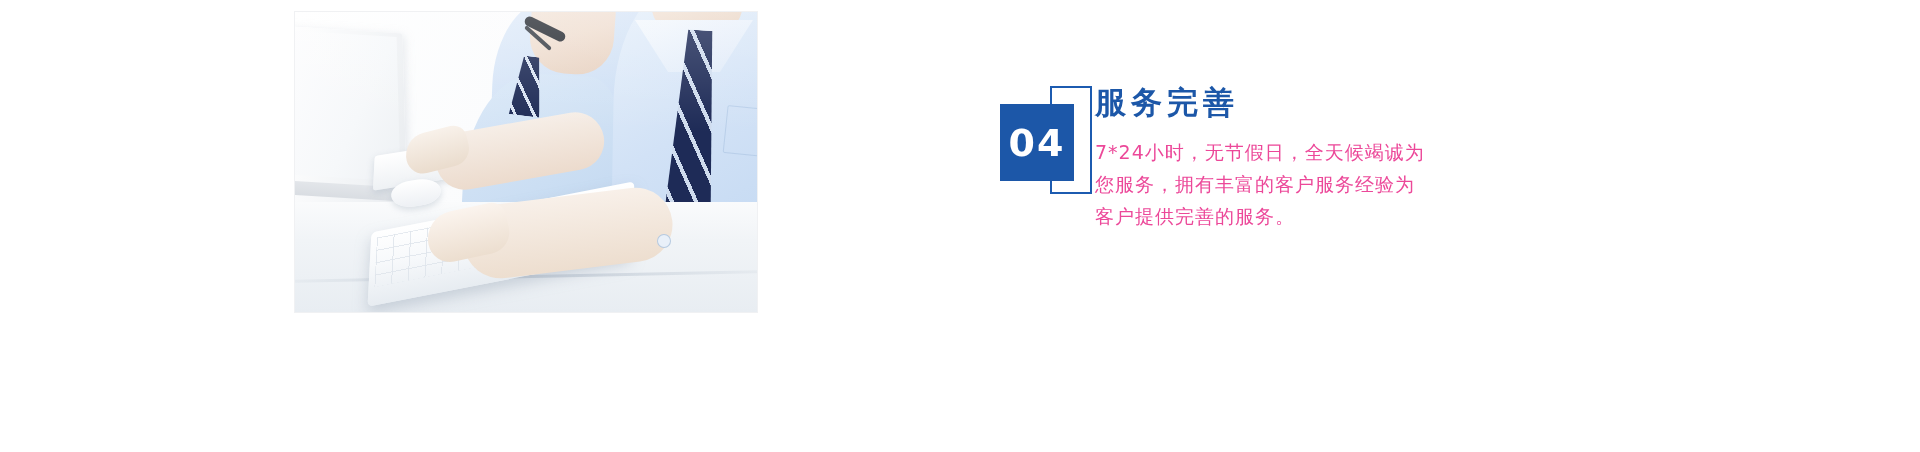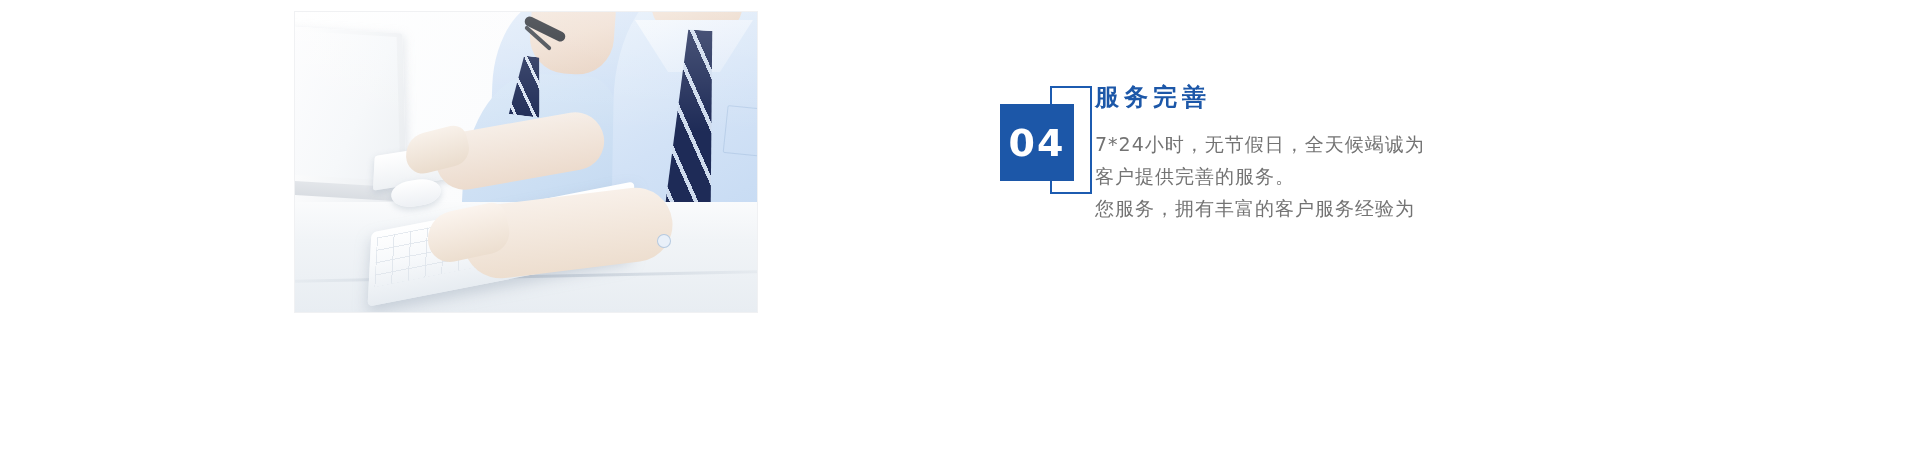--- a/index.html
+++ b/index.html
@@ -364,30 +364,30 @@
   }
 
   .text-col {
     position: absolute;
     left: 95px;
     top: 0;
     width: 430px;
   }
   .title {
     color: #1c57a8;
-    font-size: 24px;
+    font-size: 31px;
     font-weight: 700;
     letter-spacing: 5px;
     line-height: 1.1;
     margin: 0 0 16px 0;
     white-space: nowrap;
-    font-family: Liberation Mono, monospace;
+    font-family: Liberation Sans, sans-serif;
   }
   .desc {
-    color: #737373;
+    color: #ec4899;
     font-size: 19px;
     line-height: 32px;
     letter-spacing: 1px;
     margin: 0;
     font-family: "DejaVu Sans", "Liberation Sans", sans-serif;
   }
   .desc-line { display: block; white-space: nowrap; }
 </style>
 </head>
 <body>
@@ -438,19 +438,19 @@
     <div class="badge-group">
       <div class="badge-outline"></div>
       <div class="badge-square"></div>
       <div class="badge-number">04</div>
     </div>
 
     <div class="text-col">
       <h2 class="title">服务完善</h2>
       <p class="desc">
         <span class="desc-line">7*24小时，无节假日，全天候竭诚为</span>
+        <span class="desc-line">您服务，拥有丰富的客户服务经验为</span>
         <span class="desc-line">客户提供完善的服务。</span>
-        <span class="desc-line">您服务，拥有丰富的客户服务经验为</span>
       </p>
     </div>
 
   </div>
 </div>
 
 </body></html>

